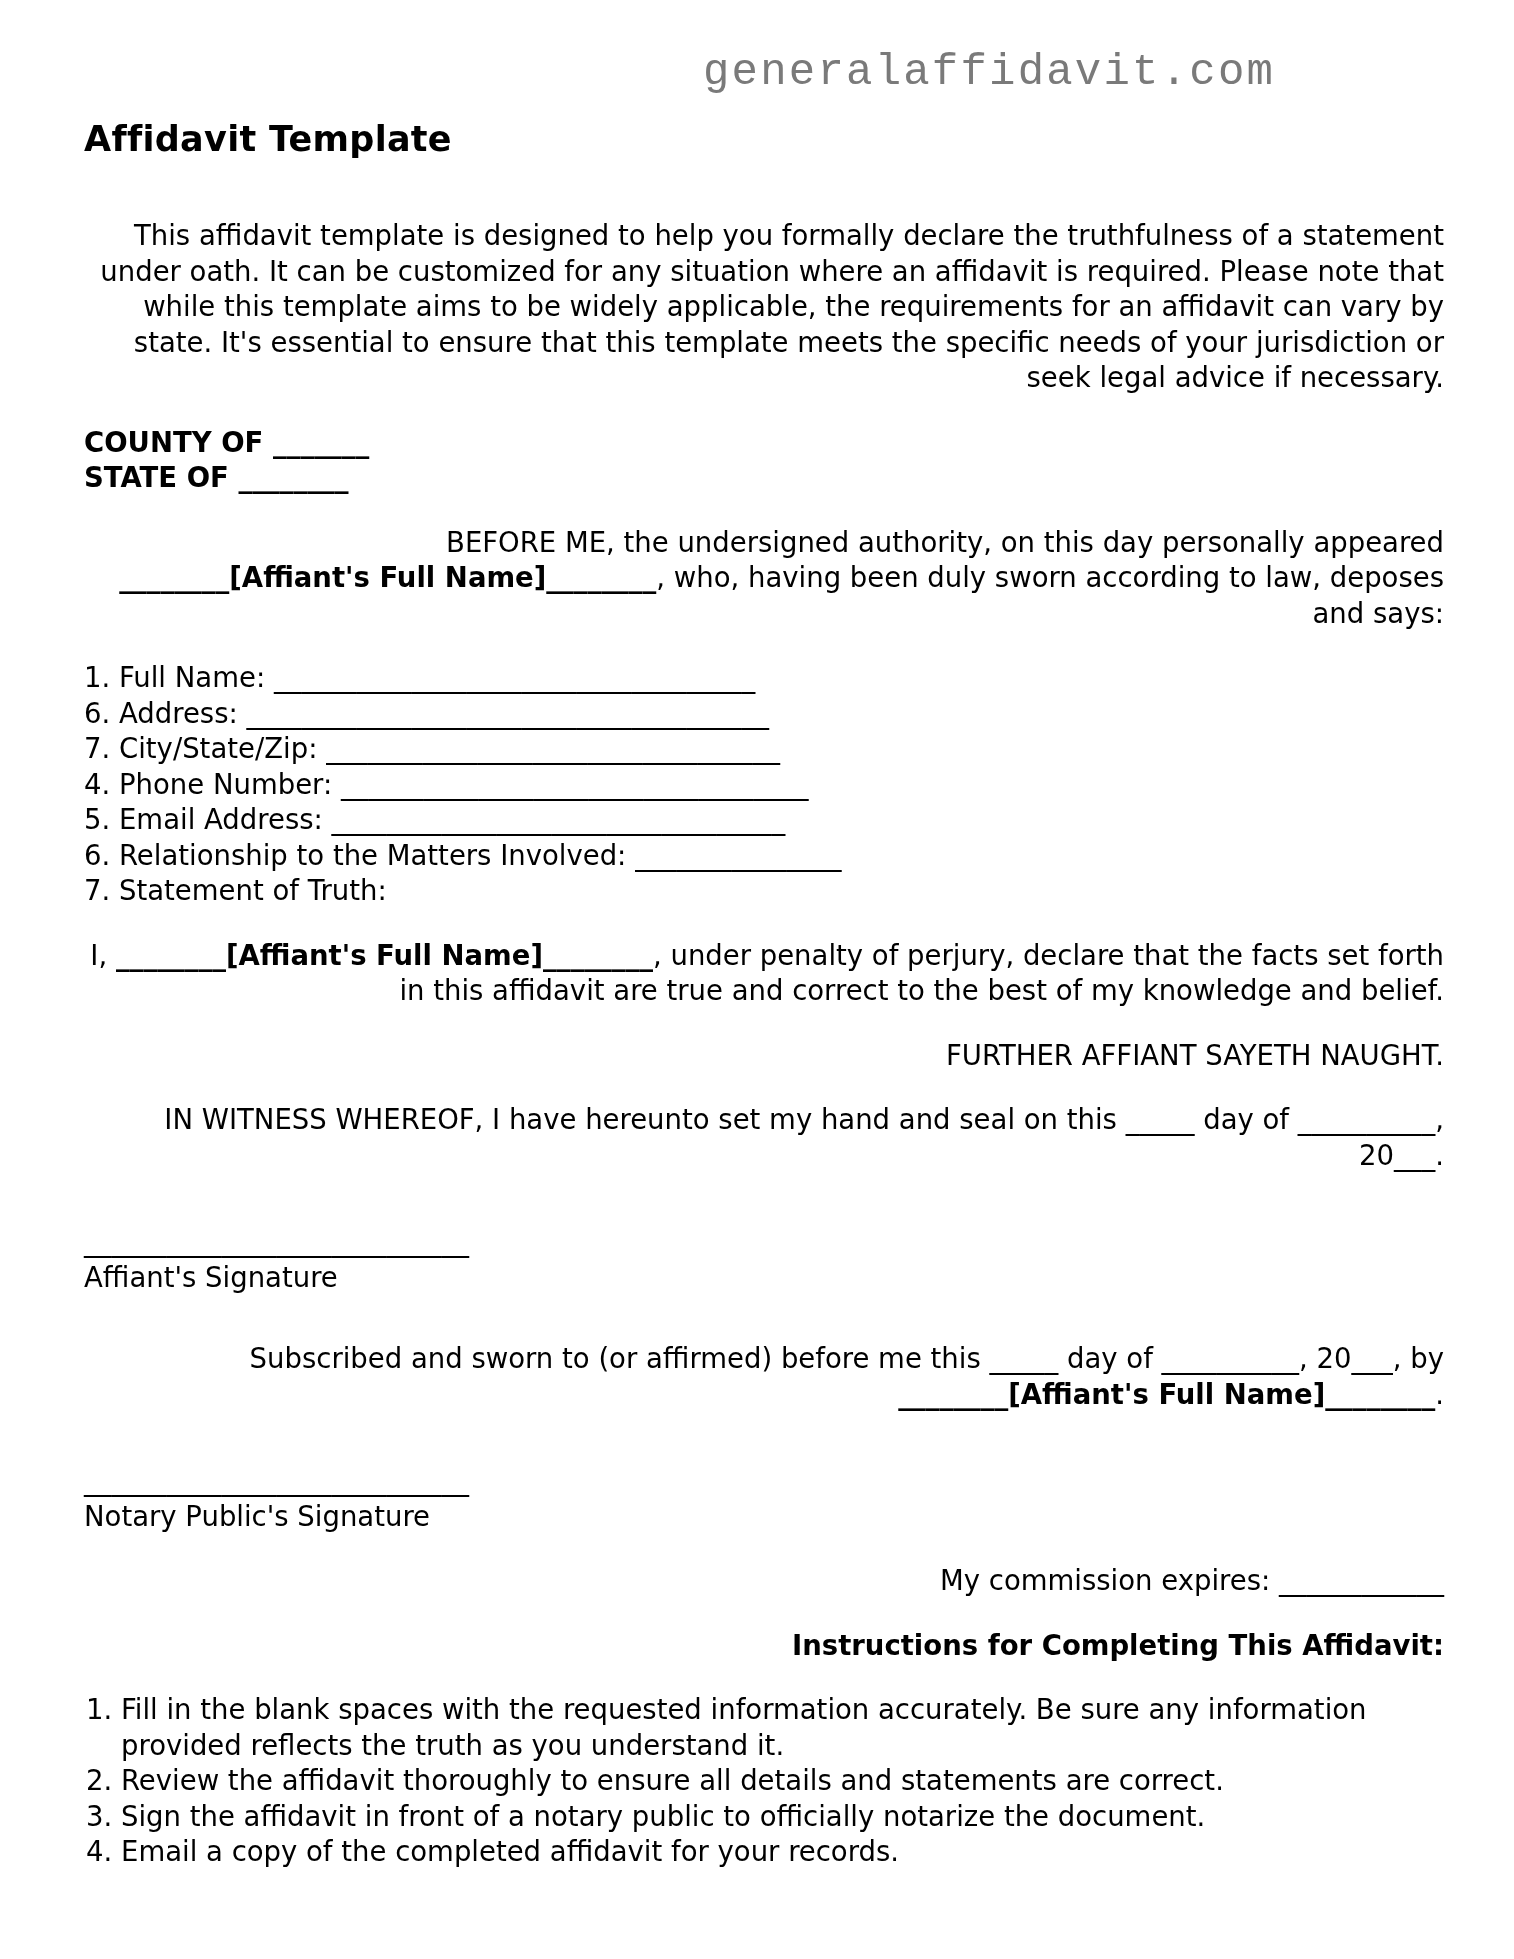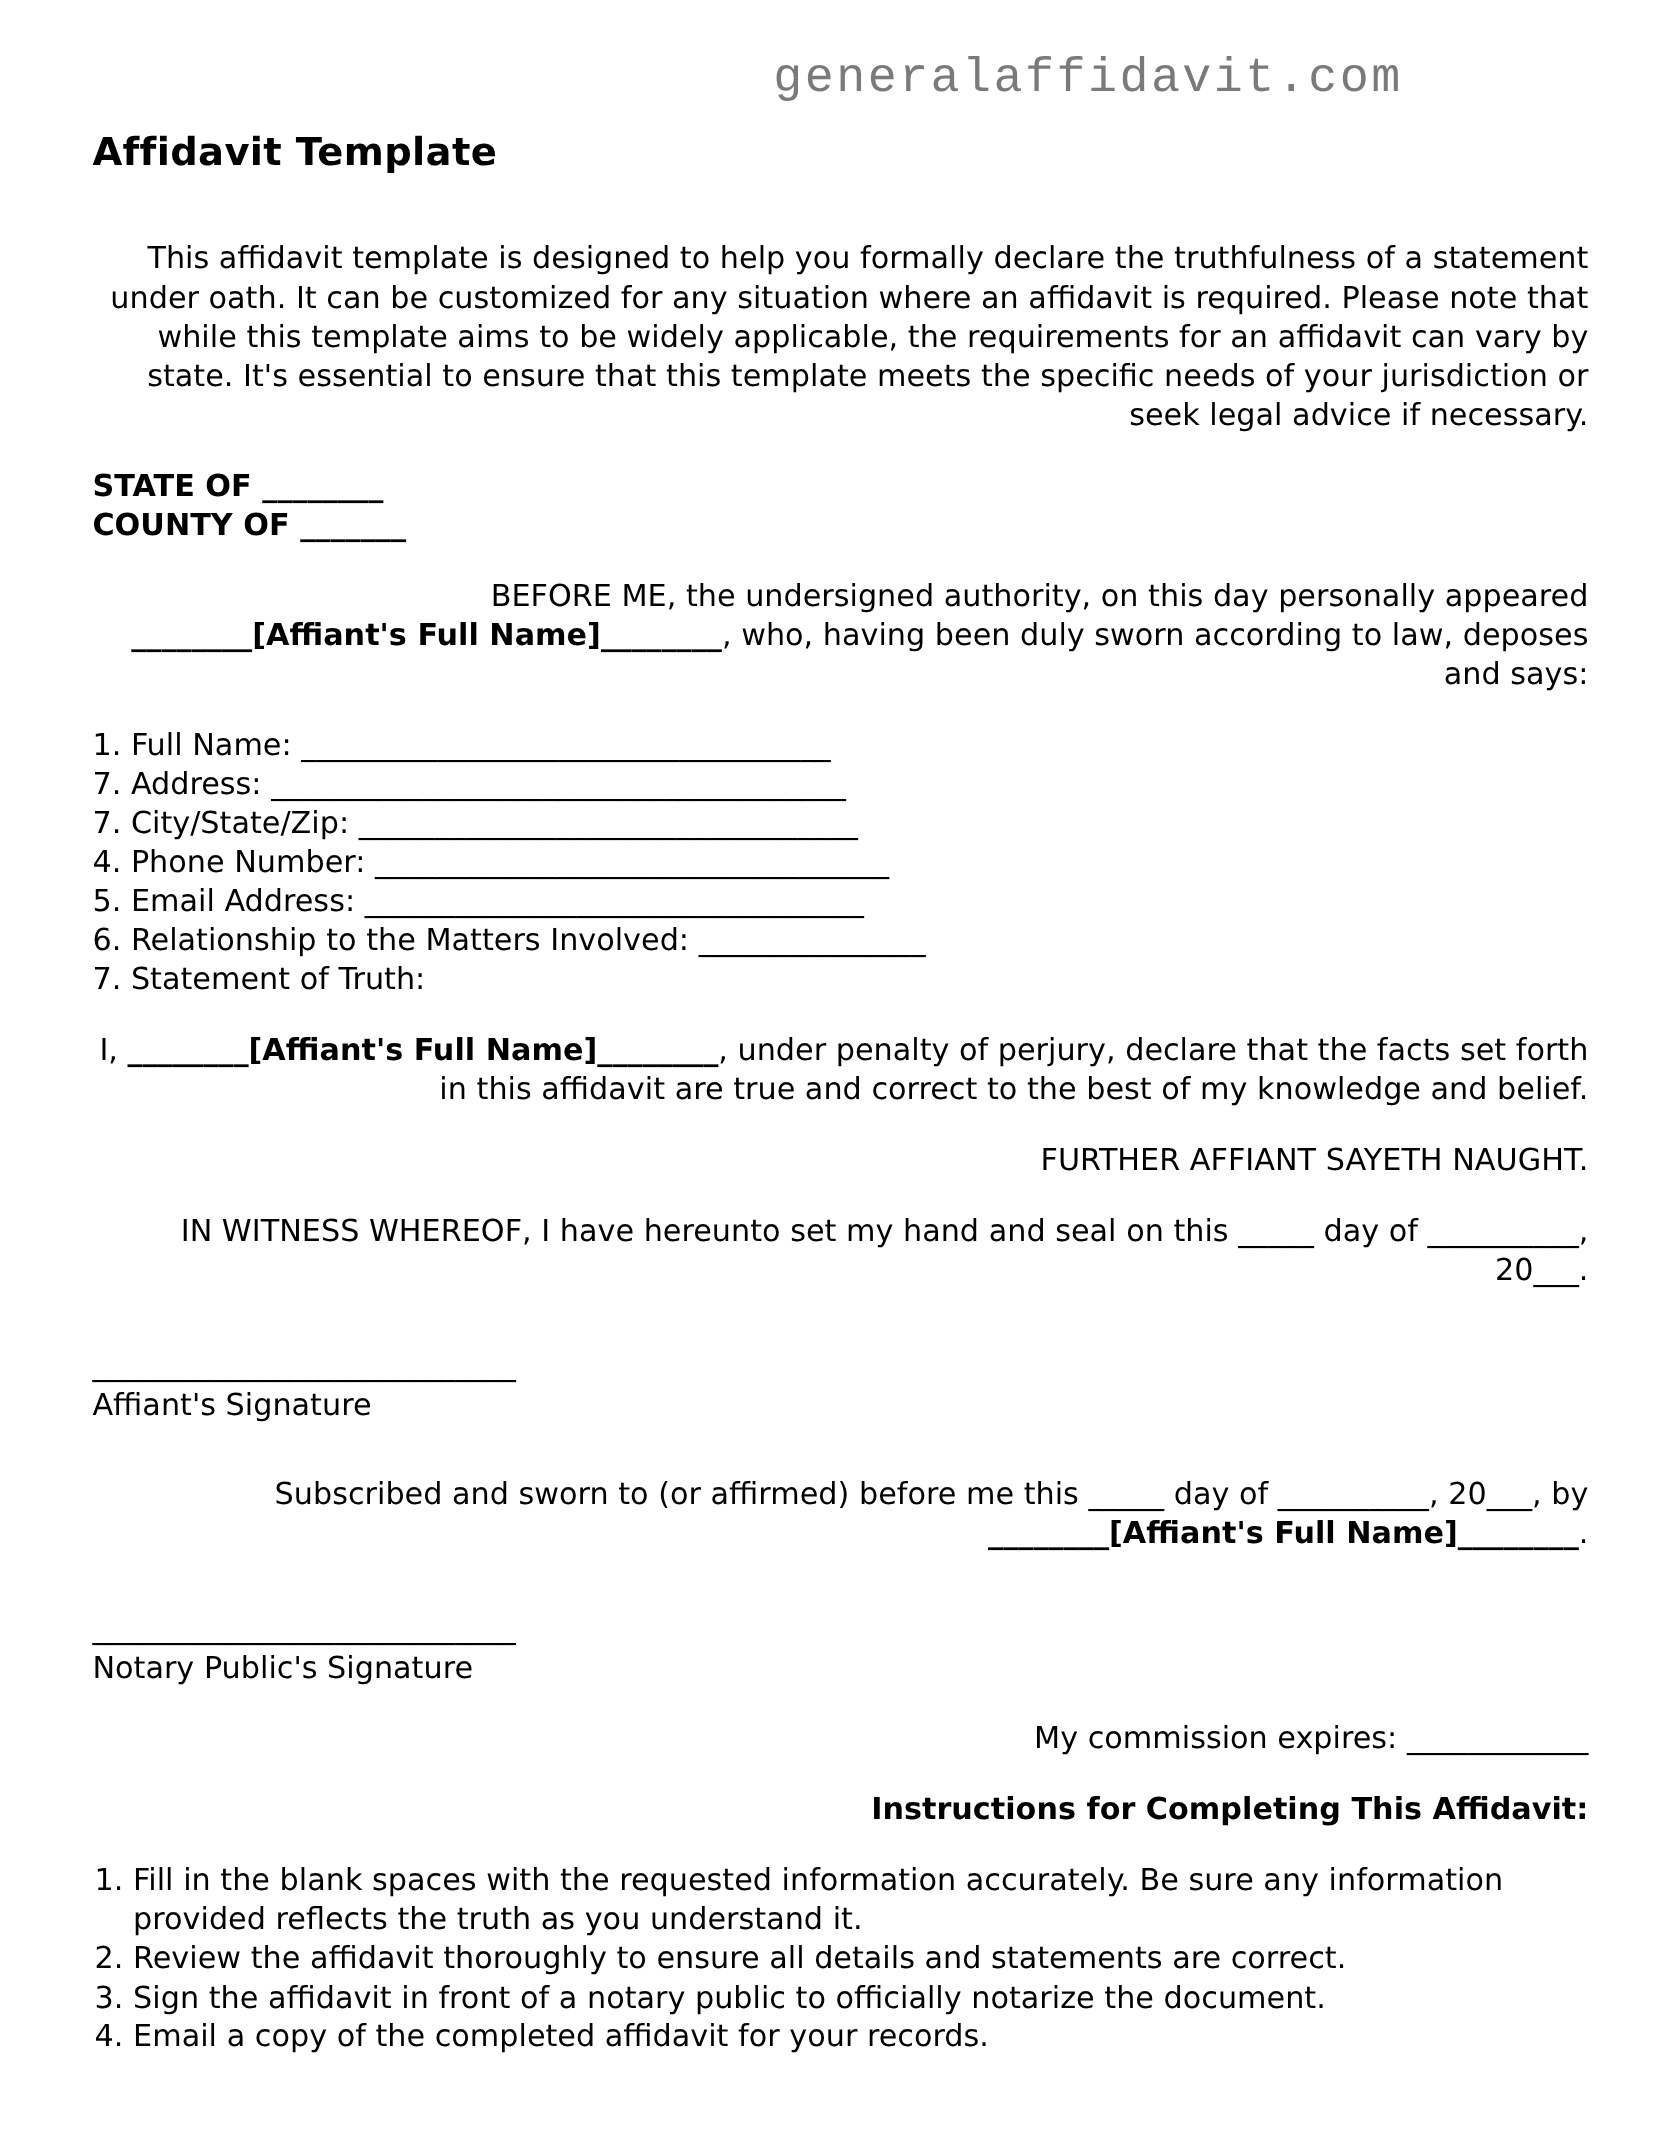--- a/index.html
+++ b/index.html
@@ -101,31 +101,31 @@
 <body>
 
 <div class="watermark">generalaffidavit.com</div>
 
 <div class="page">
   <h1>Affidavit Template</h1>
 
   <p class="intro">This affidavit template is designed to help you formally declare the truthfulness of a statement under oath. It can be customized for any situation where an affidavit is required. Please note that while this template aims to be widely applicable, the requirements for an affidavit can vary by state. It's essential to ensure that this template meets the specific needs of your jurisdiction or seek legal advice if necessary.</p>
 
   <div class="jurisdiction">
+    <span class="line">COUNTY OF _______</span>
     <span class="line">STATE OF ________</span>
-    <span class="line">COUNTY OF _______</span>
   </div>
 
   <p class="before">
     <span class="line">BEFORE ME, the undersigned authority, on this day personally appeared</span><b>________[Affiant's Full Name]________</b><span>, who, having been duly sworn according to law, deposes and says:</span>
   </p>
 
   <div class="fields">
     <span class="line">1. Full Name: ___________________________________</span>
-    <span class="line">7. Address: ______________________________________</span>
+    <span class="line">6. Address: ______________________________________</span>
     <span class="line">7. City/State/Zip: _________________________________</span>
     <span class="line">4. Phone Number: __________________________________</span>
     <span class="line">5. Email Address: _________________________________</span>
     <span class="line">6. Relationship to the Matters Involved: _______________</span>
     <span class="line">7. Statement of Truth:</span>
   </div>
 
   <p class="declaration"><span>I, </span><b>________[Affiant's Full Name]________</b><span>, under penalty of perjury, declare that the facts set forth in this affidavit are true and correct to the best of my knowledge and belief.</span></p>
 
   <p class="further">FURTHER AFFIANT SAYETH NAUGHT.</p>

